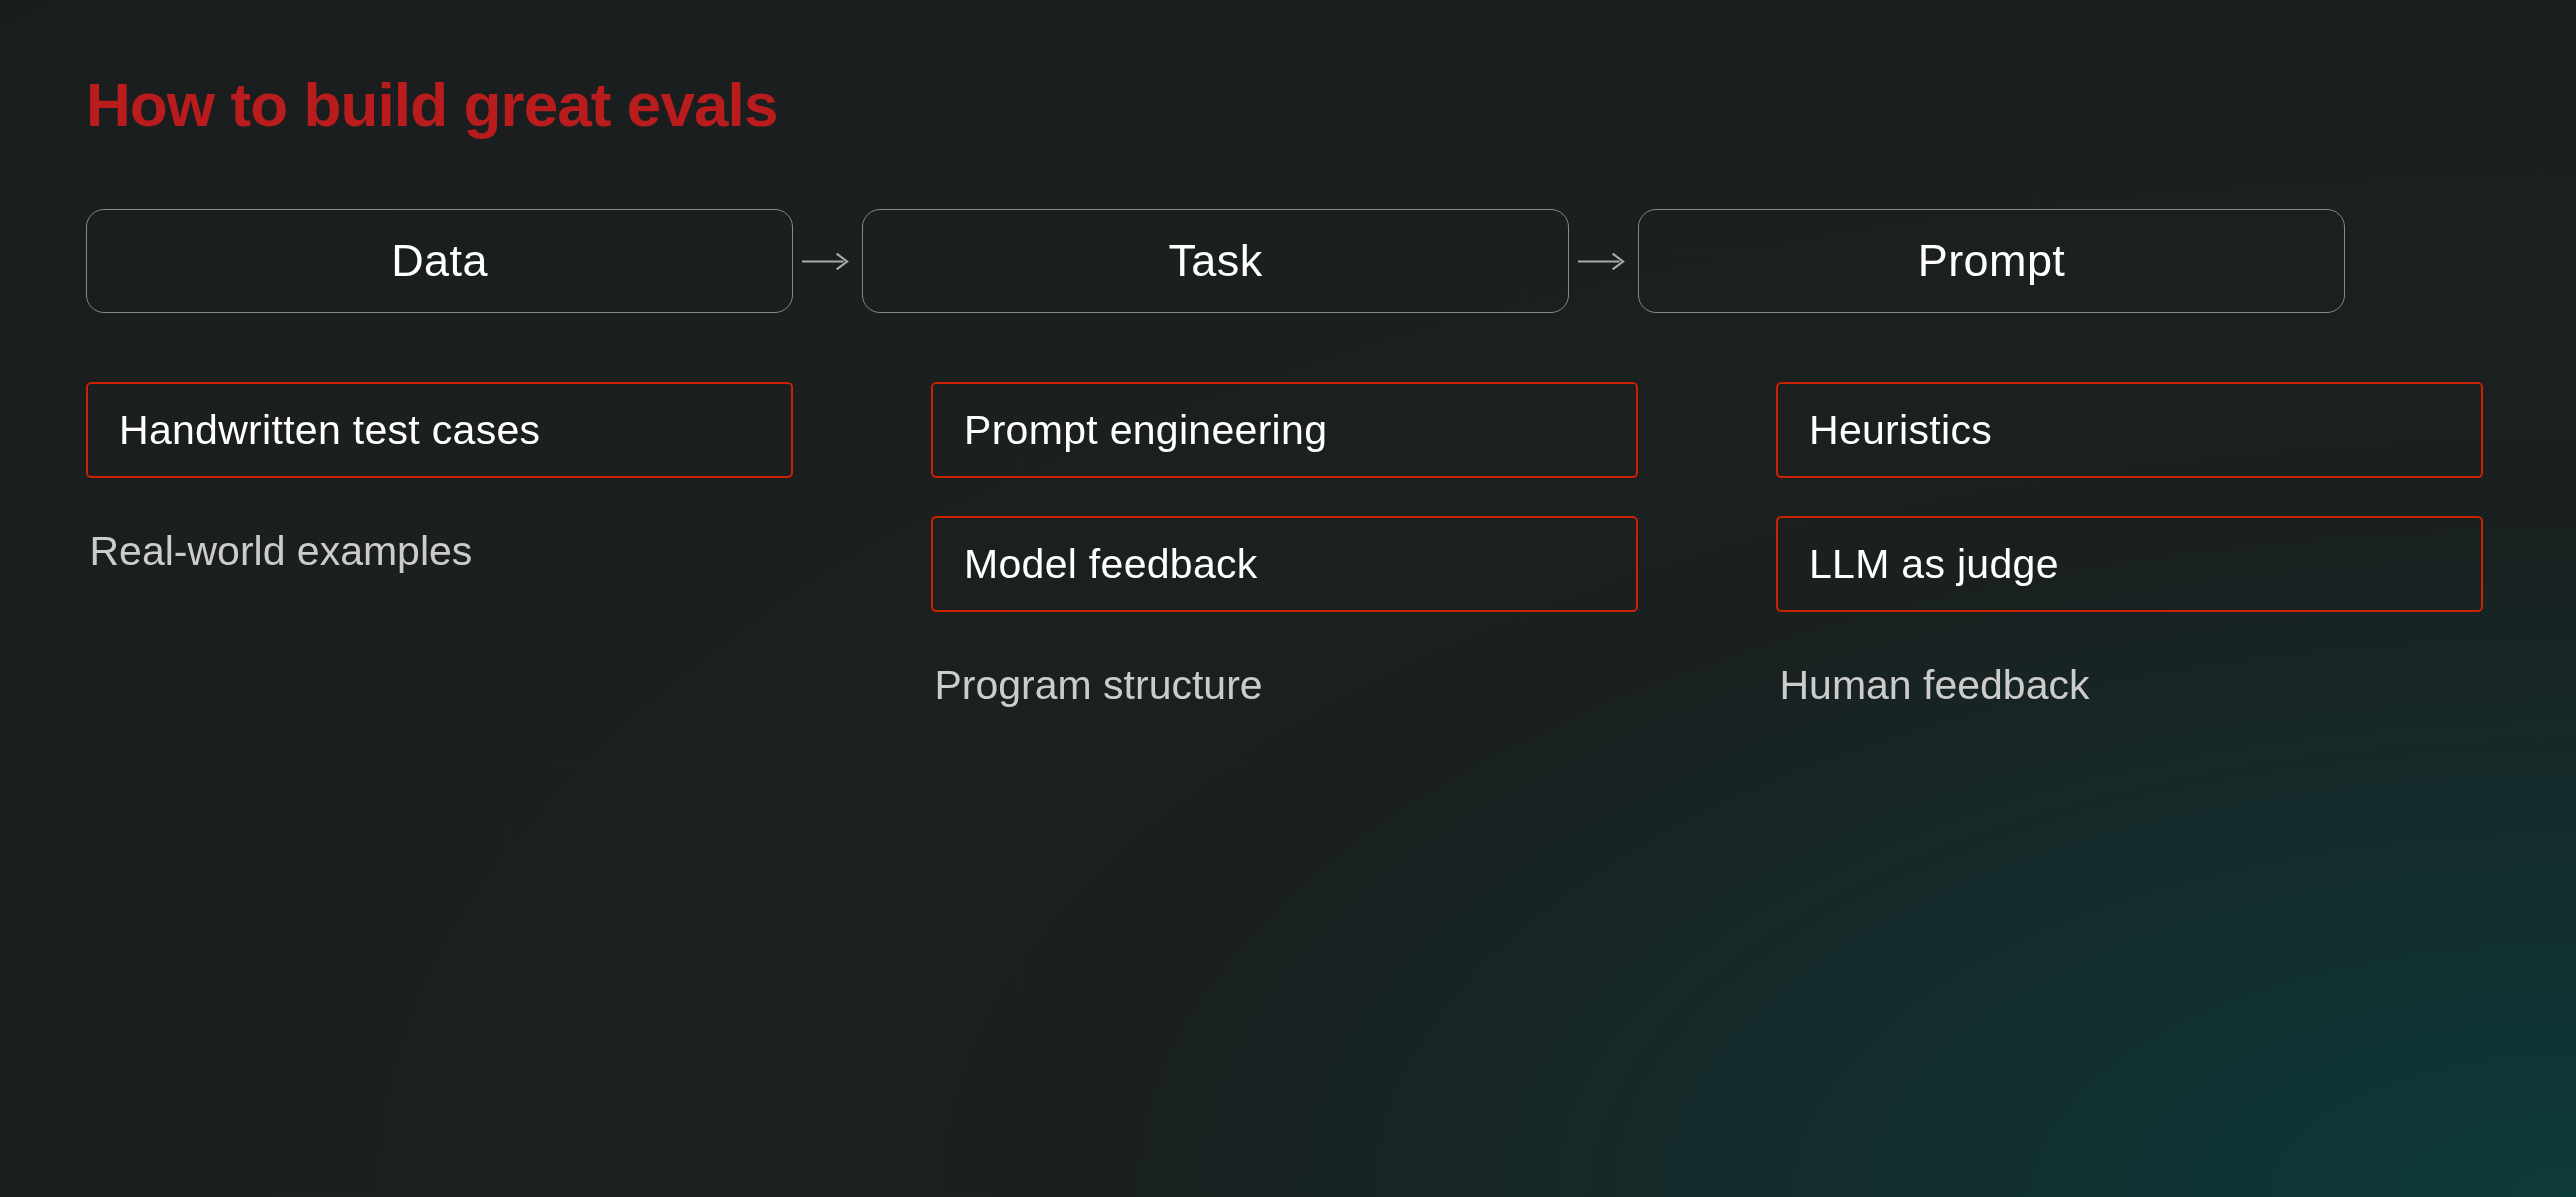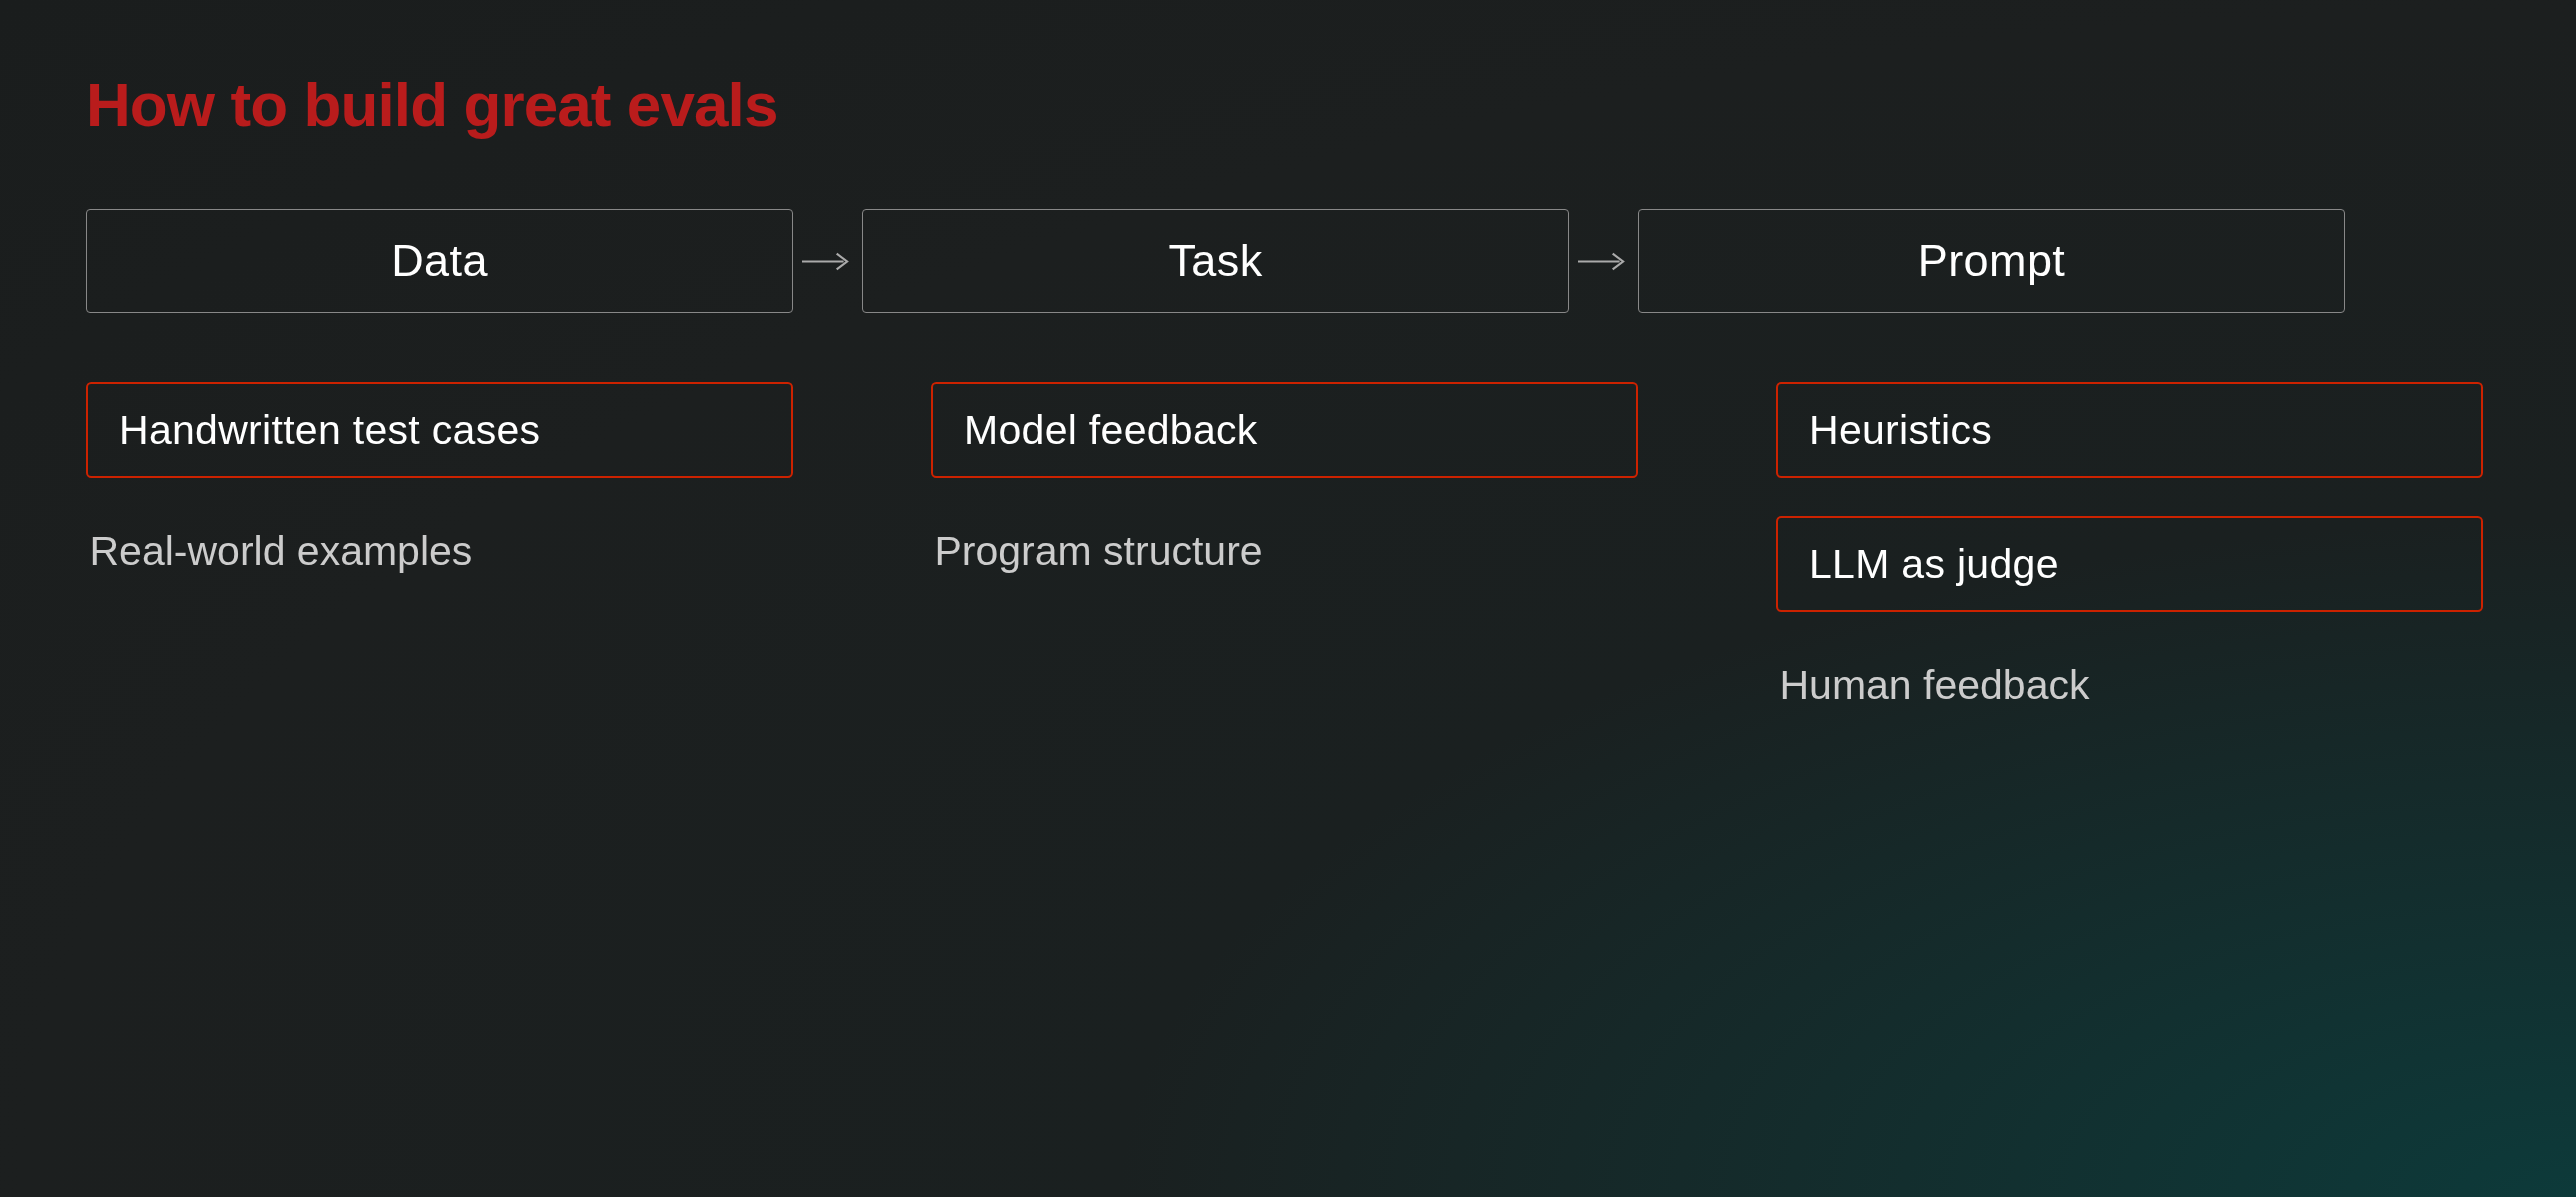--- a/index.html
+++ b/index.html
@@ -36,21 +36,21 @@
     
     .flow-row {
       display: flex;
       align-items: center;
       margin-bottom: 69px;
       gap: 0;
     }
 
     .flow-box {
       border: 1.7px solid #888;
-      border-radius: 4px;
+      border-radius: 18px;
       background: transparent;
       width: 707px;
       height: 104px;
       display: flex;
       align-items: center;
       justify-content: center;
     }
 
     .flow-box-label {
       font-size: 45px;
@@ -157,20 +157,23 @@
 
     <div class="column">
       <div class="red-box">
         <span class="red-box-label">Handwritten test cases</span>
       </div>
       <div class="plain-label">Real-world examples</div>
     </div>
 
     <div class="column">
       <div class="red-box">
+        <span class="red-box-label">Prompt engineering</span>
+      </div>
+      <div class="red-box">
         <span class="red-box-label">Model feedback</span>
       </div>
       <div class="plain-label">Program structure</div>
     </div>
 
     <div class="column">
       <div class="red-box">
         <span class="red-box-label">Heuristics</span>
       </div>
       <div class="red-box">

